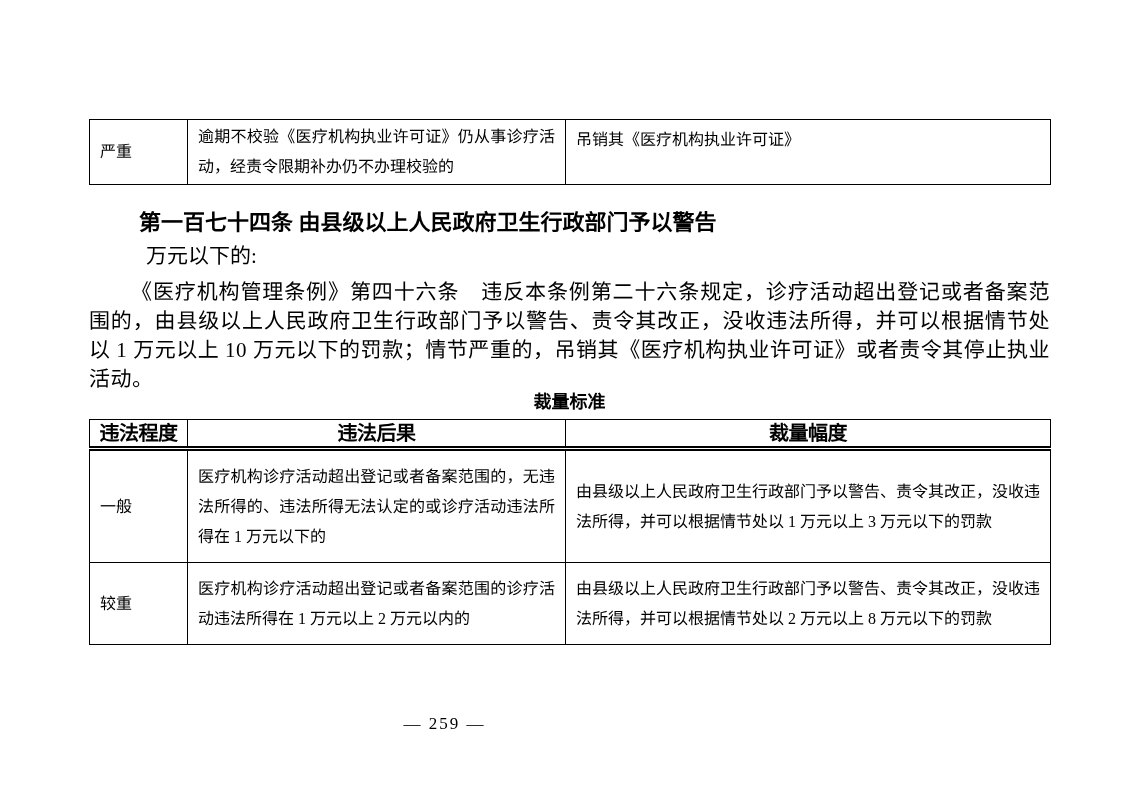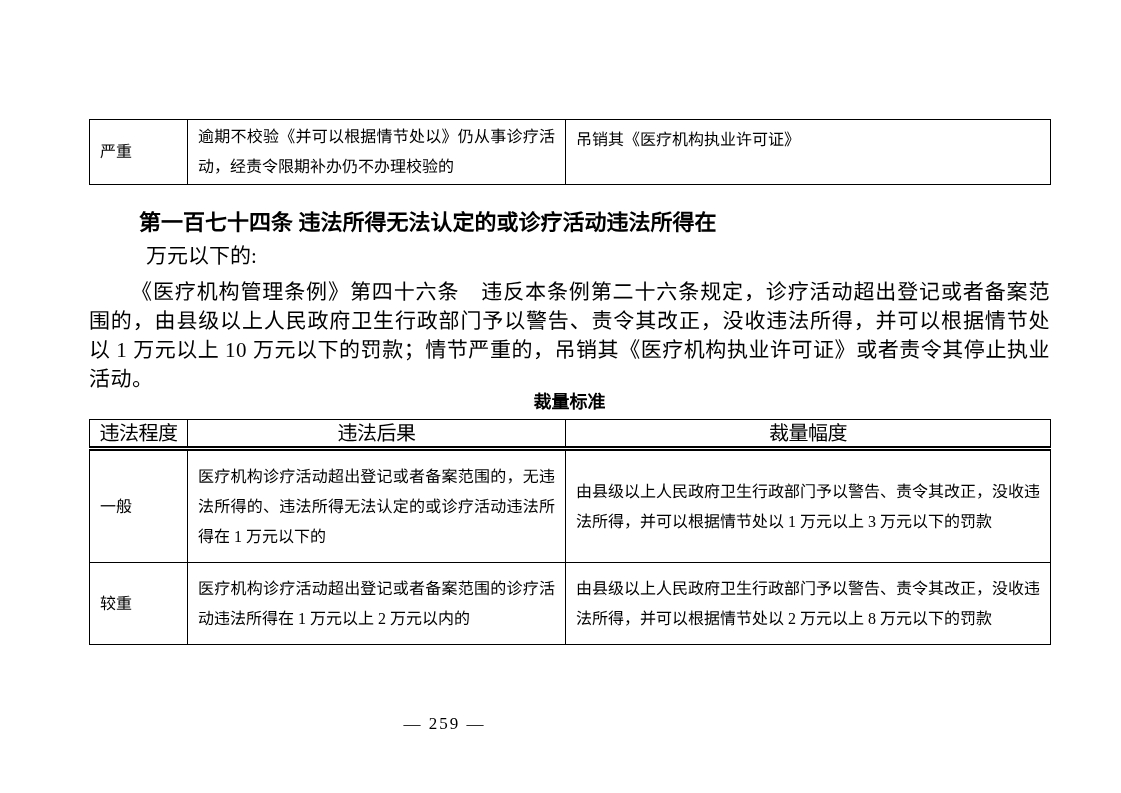--- a/index.html
+++ b/index.html
@@ -40,21 +40,21 @@
   }
   
   #cont-table{top:119px;}
   #cont-table tr{height:61px;}
   #cont-table td.range-top{vertical-align:top;padding-top:5px;}
   
   #standards-table{top:419px;}
   #standards-table thead tr{height:26px;}
   #standards-table thead th{
     font-family:"Liberation Sans","DejaVu Sans",sans-serif;
-    font-weight:normal;
+    font-weight:bold;
     font-size:20px;
     line-height:24px;
     text-align:center;
     padding:1px 2px;
     border-bottom:5px double #000;
     letter-spacing:-0.5px;
   }
   #standards-table tbody tr.row-1{height:114px;}
   #standards-table tbody tr.row-2{height:82px;}
   
@@ -105,27 +105,27 @@
 
   <table class="doc-table" id="cont-table">
     <colgroup>
         <col class="c1">
         <col class="c2">
         <col class="c3">
       </colgroup>
     <tbody>
       <tr>
         <td class="degree">严重</td>
-        <td>逾期不校验《并可以根据情节处以》仍从事诊疗活动，经责令限期补办仍不办理校验的</td>
+        <td>逾期不校验《医疗机构执业许可证》仍从事诊疗活动，经责令限期补办仍不办理校验的</td>
         <td class="range-top">吊销其《医疗机构执业许可证》</td>
       </tr>
     </tbody>
   </table>
 
-  <div class="article-heading">第一百七十四条 违法所得无法认定的或诊疗活动违法所得在</div>
+  <div class="article-heading">第一百七十四条 由县级以上人民政府卫生行政部门予以警告</div>
 
   <div class="legal-basis-label">万元以下的:</div>
   <div class="legal-basis-paragraph">《医疗机构管理条例》第四十六条　违反本条例第二十六条规定，诊疗活动超出登记或者备案范围的，由县级以上人民政府卫生行政部门予以警告、责令其改正，没收违法所得，并可以根据情节处以 1 万元以上 10 万元以下的罚款；情节严重的，吊销其《医疗机构执业许可证》或者责令其停止执业活动。</div>
 
   <div class="standards-title">裁量标准</div>
 
   <table class="doc-table" id="standards-table">
     <colgroup>
         <col class="c1">
         <col class="c2">

